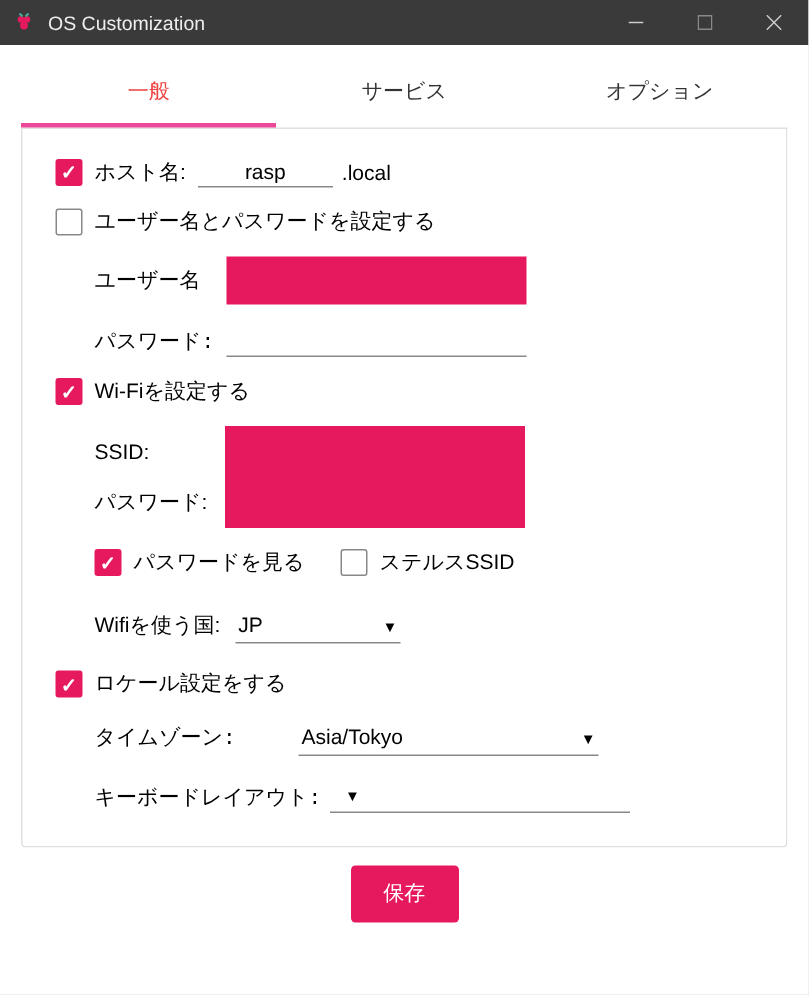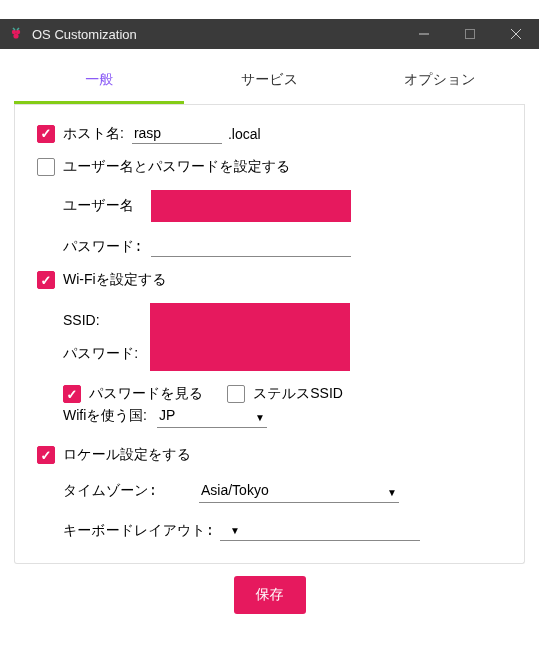--- a/index.html
+++ b/index.html
@@ -1,26 +1,26 @@
 <!DOCTYPE html>
 <html><head>
 <meta charset="utf-8">
 <style>
   * { box-sizing: border-box; margin: 0; padding: 0; font-family: "Segoe UI", "Meiryo", sans-serif; }
   body { width: 539px; height: 663px; background: #fff; overflow: hidden; }
-  .titlebar { height: 30px; background: #3a3a3a; display: flex; align-items: center; color: #eee; font-size: 13px; margin-top: 19px; }
+  .titlebar { height: 30px; background: #3a3a3a; display: flex; align-items: center; color: #eee; font-size: 13px; }
   .titlebar .logo { width: 16px; height: 16px; margin: 0 8px; }
   .titlebar .title { flex: 1; }
   .titlebar .win-btn { width: 46px; height: 30px; display: flex; align-items: center; justify-content: center; }
   .titlebar .win-btn svg { stroke: #ccc; }
   .titlebar .win-btn.dim svg { stroke: #888; }
   .content { padding: 10px 10px 0 10px; }
   .tabs { display: flex; border-bottom: 1px solid #e0e0e0; margin: 0 4px; }
   .tab { flex: 1; text-align: center; padding: 12px 0; font-size: 14px; color: #333; cursor: pointer; }
-  .tab.active { color: #8b5cf6; border-bottom: 3px solid #84cc16; font-weight: 500; }
+  .tab.active { color: #ef4444; border-bottom: 3px solid #ec4899; font-weight: 500; }
   .form { border: 1px solid #e0e0e0; border-top: none; border-radius: 0 0 3px 3px; padding: 18px 22px 18px 22px; margin: 0 4px; }
   .row { display: flex; align-items: center; margin-bottom: 14px; font-size: 14px; }
   .row.sub { padding-left: 26px; }
   .chk { width: 18px; height: 18px; border: 1.5px solid #888; margin-right: 8px; display: inline-flex; align-items: center; justify-content: center; flex-shrink: 0; cursor: pointer; border-radius: 2px; }
   .chk.checked { background: #e6195e; border-color: #e6195e; }
   .chk.checked::after { content: "✓"; color: #fff; font-size: 13px; font-weight: bold; line-height: 1; }
   .label { white-space: nowrap; }
   .field-label { min-width: 82px; white-space: nowrap; margin-right: 6px; font-family: Liberation Mono, monospace; }
   .field-label.wide { min-width: 130px; }
   .uline-input { border: none; border-bottom: 1px solid #888; font-size: 14px; padding: 2px 2px; background: transparent; outline: none; }
@@ -31,21 +31,21 @@
   .sub .wifi-fields { display: flex; align-items: stretch; }
   .wifi-labels { display: flex; flex-direction: column; justify-content: space-around; margin-right: 12px; }
   .suffix { margin-left: 6px; }
   .select-row { padding-left: 26px; display: flex; align-items: center; margin-bottom: 18px; font-size: 14px; }
   .select-box { border-bottom: 1px solid #888; display: flex; align-items: flex-end; padding: 4px 2px; cursor: pointer; }
   .select-box .val { flex: 1; }
   .select-box .caret { margin-left: 8px; font-size: 10px; }
   .sel-w110 { width: 110px; }
   .sel-w200 { width: 200px; }
   .save-btn { display: block; margin: 12px auto 0; background: #e6195e; color: #fff; border: none; padding: 10px 22px; font-size: 14px; border-radius: 3px; cursor: pointer; }
-  .inline-checks { padding-left: 26px; display: flex; align-items: flex-end; gap: 24px; font-size: 14px; }
+  .inline-checks { padding-left: 26px; display: flex; align-items: flex-end; gap: 24px; margin-bottom: 20px; font-size: 14px; }
   .inline-checks .group { display: flex; align-items: center; }
 </style>
 </head>
 <body>
 
 <div class="titlebar">
   <span class="logo">
     <svg viewBox="0 0 16 16">
         <circle cx="6" cy="6" r="2.2" fill="#e6195e"></circle>
         <circle cx="10" cy="6" r="2.2" fill="#e6195e"></circle>
@@ -78,21 +78,21 @@
     <div class="tab active">一般</div>
     <div class="tab">サービス</div>
     <div class="tab">オプション</div>
   </div>
 
   <div class="form">
 
     <div class="row">
       <span class="chk checked"></span>
       <span class="label">ホスト名:</span>
-      <input class="uline-input w90" style="margin-left: 8px;" value="rasp">
+      <input class="uline-input w90" style="margin-left: 8px; text-align: center;" value="rasp">
       <span class="suffix">.local</span>
     </div>
 
     <div class="row">
       <span class="chk"></span>
       <span class="label">ユーザー名とパスワードを設定する</span>
     </div>
 
     <div class="row sub">
       <span class="field-label dim">ユーザー名</span>

